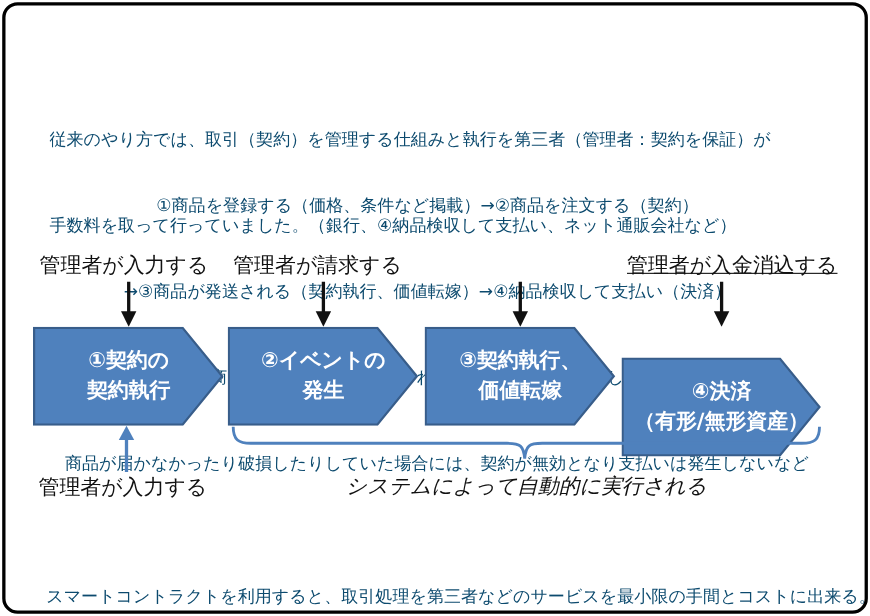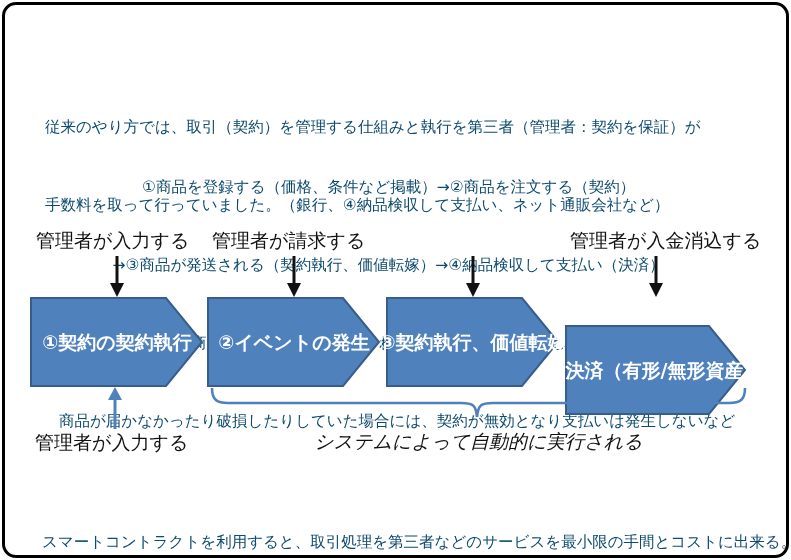--- a/index.html
+++ b/index.html
@@ -13,36 +13,36 @@
   .para { position: absolute; font-size: 15.5px; line-height: 26px; color: #0c4a6e; white-space: pre; }
   .intro { left: 45px; top: 62px; }
   .process { left: 42px; top: 122px; text-align: center; }
   .process .indent { padding-left: 17px; }
   .summary { left: 42px; top: 477px; }
 
   .admin-label { position: absolute; top: 228px; font-size: 19px; color: #111111; white-space: nowrap; }
   .admin-label-1 { left: 36px; }
   .admin-label-2 { left: 212px; }
   .admin-label-3 { left: 390px; }
-  .admin-label-4 { left: 570px; }
+  .admin-label-4 { left: 570px; text-decoration: underline; }
 
   .down-arrow { position: absolute; top: 256px; width: 16px; height: 41px; }
   .down-arrow-1 { left: 109px; }
   .down-arrow-2 { left: 286px; }
   .down-arrow-3 { left: 465px; }
   .down-arrow-4 { left: 648px; }
 
   .chevron { position: absolute; top: 297px; height: 90px; }
   .chevron-1 { left: 30px;  width: 174px; }
   .chevron-2 { left: 207px; width: 174px; }
   .chevron-3 { left: 386px; width: 174px; }
   .chevron-4 { left: 565px; width: 182px; margin-top: 28px; }
   .chevron svg { position: absolute; left: 0; top: 0; }
   .chevron .step-text { position: absolute; left: 0; top: 0; width: 100%; height: 100%;
-    display: flex; flex-direction: row; justify-content: center; align-items: center;
+    display: flex; flex-direction: column; justify-content: center; align-items: center;
     color: #ffffff; font-weight: bold; font-size: 19px; line-height: 27px; text-align: center; white-space: nowrap; }
 
   .up-arrow { position: absolute; left: 106px; top: 387px; width: 18px; height: 42px; }
   .bottom-left-label { position: absolute; left: 35px; top: 430px; font-size: 19px; color: #111111; white-space: nowrap; }
 
   .brace { position: absolute; left: 210px; top: 388px; width: 537px; height: 32px; }
   .brace-label { position: absolute; left: 210px; top: 429px; width: 537px; text-align: center;
     font-size: 19px; color: #111111; white-space: nowrap; font-style: italic; }
 </style>
 </head>

